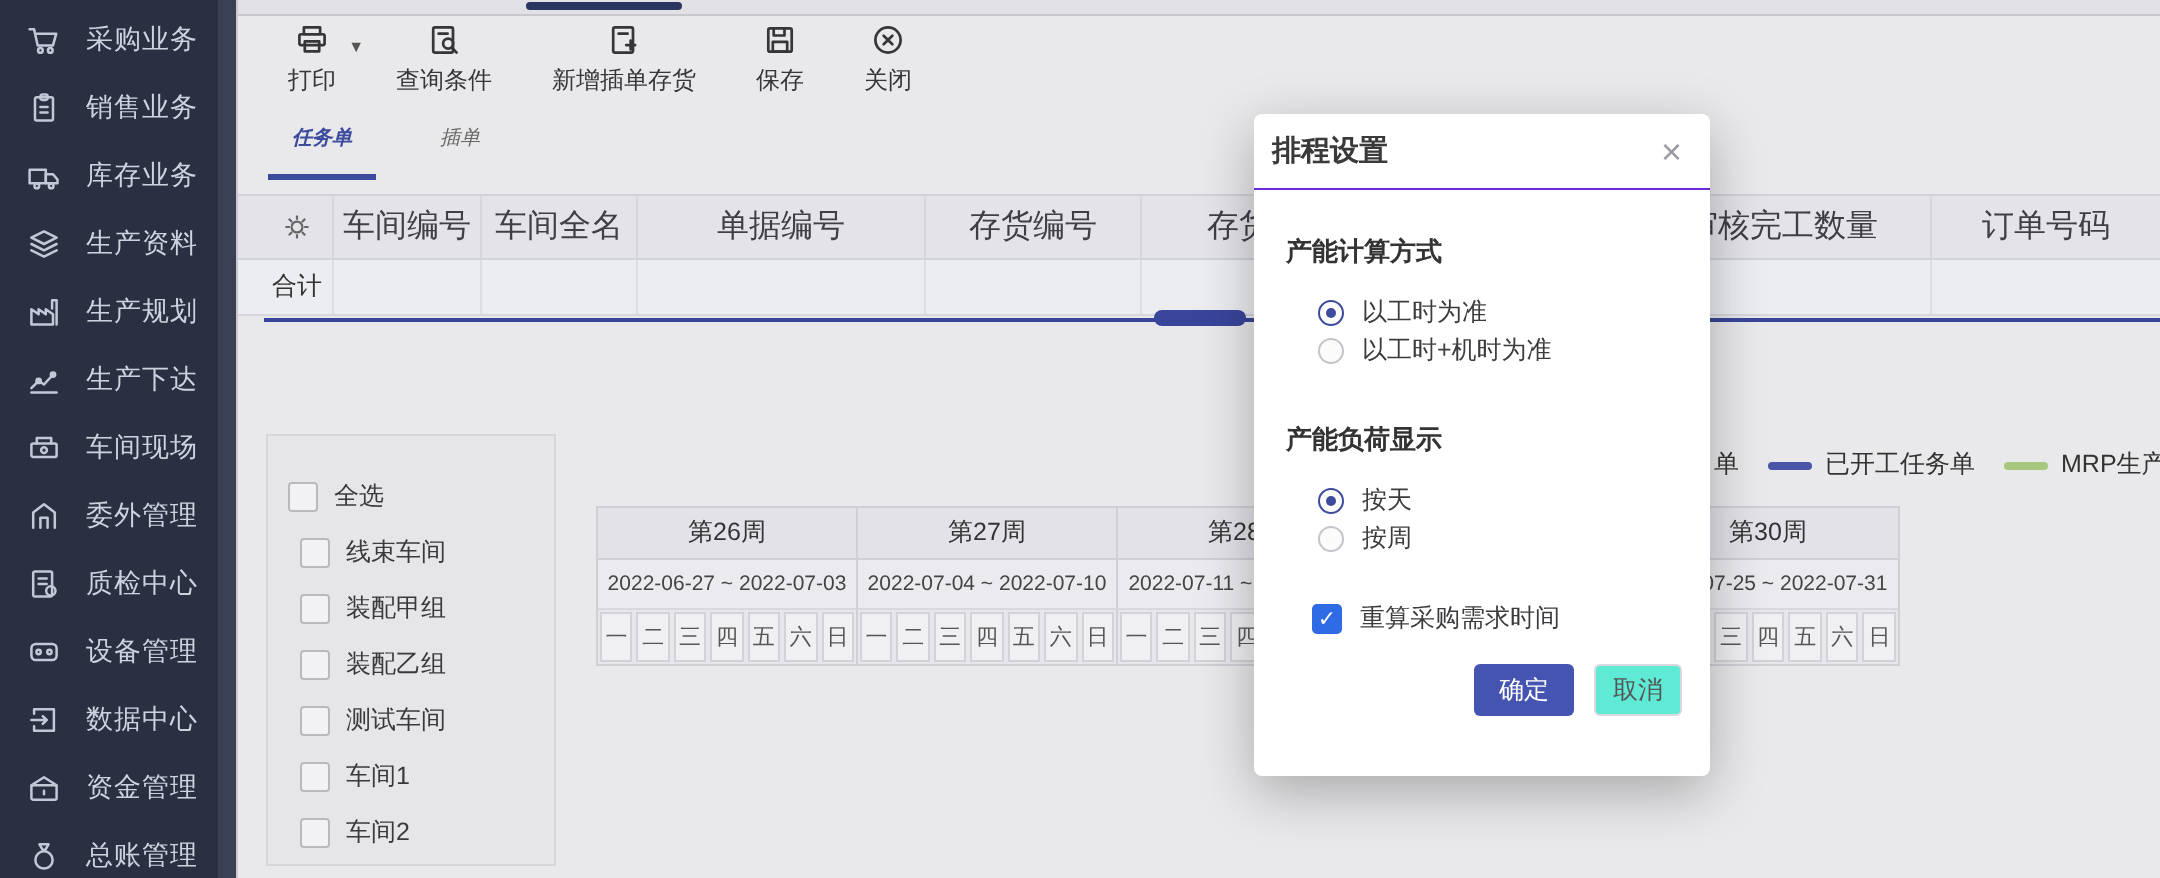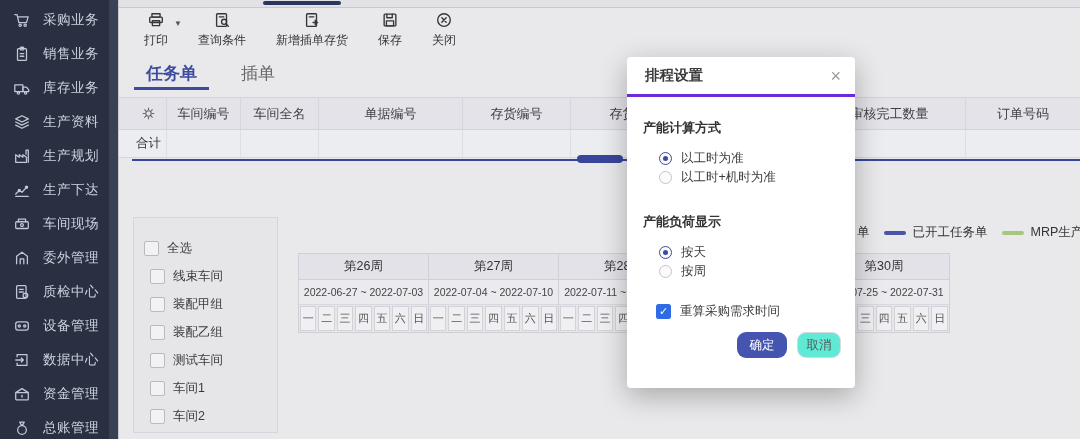--- a/index.html
+++ b/index.html
@@ -15,26 +15,26 @@
   
   .content{position:absolute;left:118px;top:0;width:962px;height:439px;background:#e9e8ea;border-left:1px solid #c9c9cf;}
   .topscroll{position:absolute;left:0;top:0;width:962px;height:7px;background:#e2e1e5;border-bottom:1px solid #c8c8cf;}
   .topscroll .thumb{position:absolute;left:144px;top:1px;width:78px;height:4px;background:#2c3560;border-radius:2px;}
   .toolbar{position:absolute;left:25px;top:11px;height:46px;display:flex;gap:30px;align-items:flex-start;}
   .tb-btn{display:flex;flex-direction:column;align-items:center;gap:3px;cursor:pointer;color:#35353a;position:relative;}
   .tb-ic{width:18px;height:18px;stroke:#35353a;fill:none;stroke-width:1.5;stroke-linecap:round;stroke-linejoin:round;}
   .tb-label{font-size:12px;white-space:nowrap;}
   .tb-caret{position:absolute;right:-14px;top:8px;font-size:8px;color:#555;}
   .tabrow{position:absolute;left:15px;top:58px;height:32px;display:flex;gap:20px;}
-  .tab{padding:4px 12px 8px;font-size:17px;color:#666;cursor:pointer;border-bottom:3px solid transparent;}
+  .tab{padding:4px 12px 8px;font-size:10px;color:#666;cursor:pointer;border-bottom:3px solid transparent;font-style:italic;}
   .tab.active{color:#3c4b9e;font-weight:bold;border-bottom-color:#3c4b9e;}
   
   .gridhead{position:absolute;left:0;top:97px;width:962px;height:33px;background:#e3e3e9;
     border-top:1px solid #d2d2da;border-bottom:1px solid #d2d2da;display:flex;align-items:stretch;padding-left:12px;box-sizing:border-box;}
-  .gh-cell{display:flex;align-items:center;justify-content:center;font-size:13px;color:#3f3f46;
+  .gh-cell{display:flex;align-items:center;justify-content:center;font-size:16px;color:#3f3f46;
     border-right:1px solid #d6d6de;white-space:nowrap;overflow:hidden;box-sizing:border-box;}
   .gh-cell.gear{justify-content:center;}
   .gear-ic{width:17px;height:17px;stroke:#666;fill:none;stroke-width:1.3;cursor:pointer;}
   .sumrow{position:absolute;left:0;top:130px;width:962px;height:28px;background:#ecedf1;
     border-bottom:1px solid #d6d6de;display:flex;padding-left:12px;box-sizing:border-box;}
   .sum-cell{border-right:1px solid #dddde4;box-sizing:border-box;display:flex;align-items:center;}
   .sum-label{font-size:12.5px;color:#333;padding-left:5px;}
   .midline{position:absolute;left:13px;top:159px;width:949px;height:2px;background:#39459a;}
   .midthumb{position:absolute;left:458px;top:155px;width:46px;height:8px;border-radius:4px;background:#39459a;cursor:pointer;}
   
@@ -53,36 +53,36 @@
   .cal-weeks,.cal-dates,.cal-days{display:flex;}
   .cal-w{width:130px;box-sizing:border-box;border-right:1px solid #cfcfd6;overflow:hidden;}
   .cal-w:last-child{border-right:none;text-align:center;}
   .cal-weeks .cal-w{height:26px;background:#e2e2e8;display:flex;align-items:center;justify-content:center;font-size:12.5px;color:#333;border-bottom:1px solid #cfcfd6;}
   .cal-dates .cal-w{height:25px;background:#ebebef;display:flex;align-items:center;justify-content:center;font-size:10.5px;color:#444;border-bottom:1px solid #d8d8de;white-space:nowrap;}
   .cal-days .cal-w{height:27px;background:#e7e7eb;display:flex;}
   .day-cell{flex:1;margin:1px;background:#f0f0f3;border:1px solid #d2d2d9;display:flex;align-items:center;justify-content:center;font-size:11px;color:#555;}
   
   .modal{position:absolute;left:627px;top:57px;width:228px;height:331px;background:#fff;border-radius:4px;
     box-shadow:0 8px 28px rgba(0,0,0,.28);z-index:10;}
-  .m-head{height:37px;display:flex;align-items:center;justify-content:space-between;padding:0 14px 0 18px;border-bottom:3px solid #6d28d9;}
+  .m-head{height:37px;display:flex;align-items:center;justify-content:space-between;padding:0 14px 0 9px;border-bottom:1px solid #6d28d9;}
   .m-title{font-size:14.5px;color:#3a3a3a;font-weight:600;}
   .m-close{font-size:18px;color:#9a9aa2;cursor:pointer;line-height:1;}
   .m-body{padding:14px 14px 0 16px;}
   .m-section-title{font-size:13px;font-weight:bold;color:#333;margin:8px 0 12px;}
   .m-radio-row{display:flex;align-items:center;height:19px;margin-bottom:0;cursor:pointer;}
   .radio{width:13px;height:13px;border-radius:50%;border:1px solid #c4c4ca;background:#fbfbfc;box-sizing:border-box;flex:0 0 13px;position:relative;margin-left:16px;}
   .radio.on{border:1.5px solid #3c4b9e;}
   .radio.on::after{content:"";position:absolute;left:2.5px;top:2.5px;width:5px;height:5px;border-radius:50%;background:#3c4b9e;}
   .m-radio-label{margin-left:9px;font-size:12.5px;color:#3c3c40;}
   .m-gap{height:18px;}
   .m-check-row{display:flex;align-items:center;margin:22px 0 0 13px;cursor:pointer;}
   .checkbox{width:15px;height:15px;border-radius:2.5px;background:#2f6be4;color:#fff;font-size:11px;display:flex;align-items:center;justify-content:center;flex:0 0 15px;}
   .m-check-label{margin-left:9px;font-size:12.5px;color:#3c3c40;}
   .m-footer{position:absolute;left:0;right:14px;top:275px;display:flex;justify-content:flex-end;gap:10px;}
-  .btn{height:26px;border-radius:9px;font-size:12.5px;display:flex;align-items:center;justify-content:center;cursor:pointer;box-sizing:border-box;}
+  .btn{height:26px;border-radius:3px;font-size:12.5px;display:flex;align-items:center;justify-content:center;cursor:pointer;box-sizing:border-box;}
   .btn-ok{width:50px;background:#4454b0;color:#fff;}
   .btn-cancel{width:44px;background:#5eead4;color:#555;border:1px solid #d8d8de;}
 </style>
 </head>
 <body>
 
 <div class="screen">
 
   <nav class="sidebar">
     <div style="padding-top:3px;">

